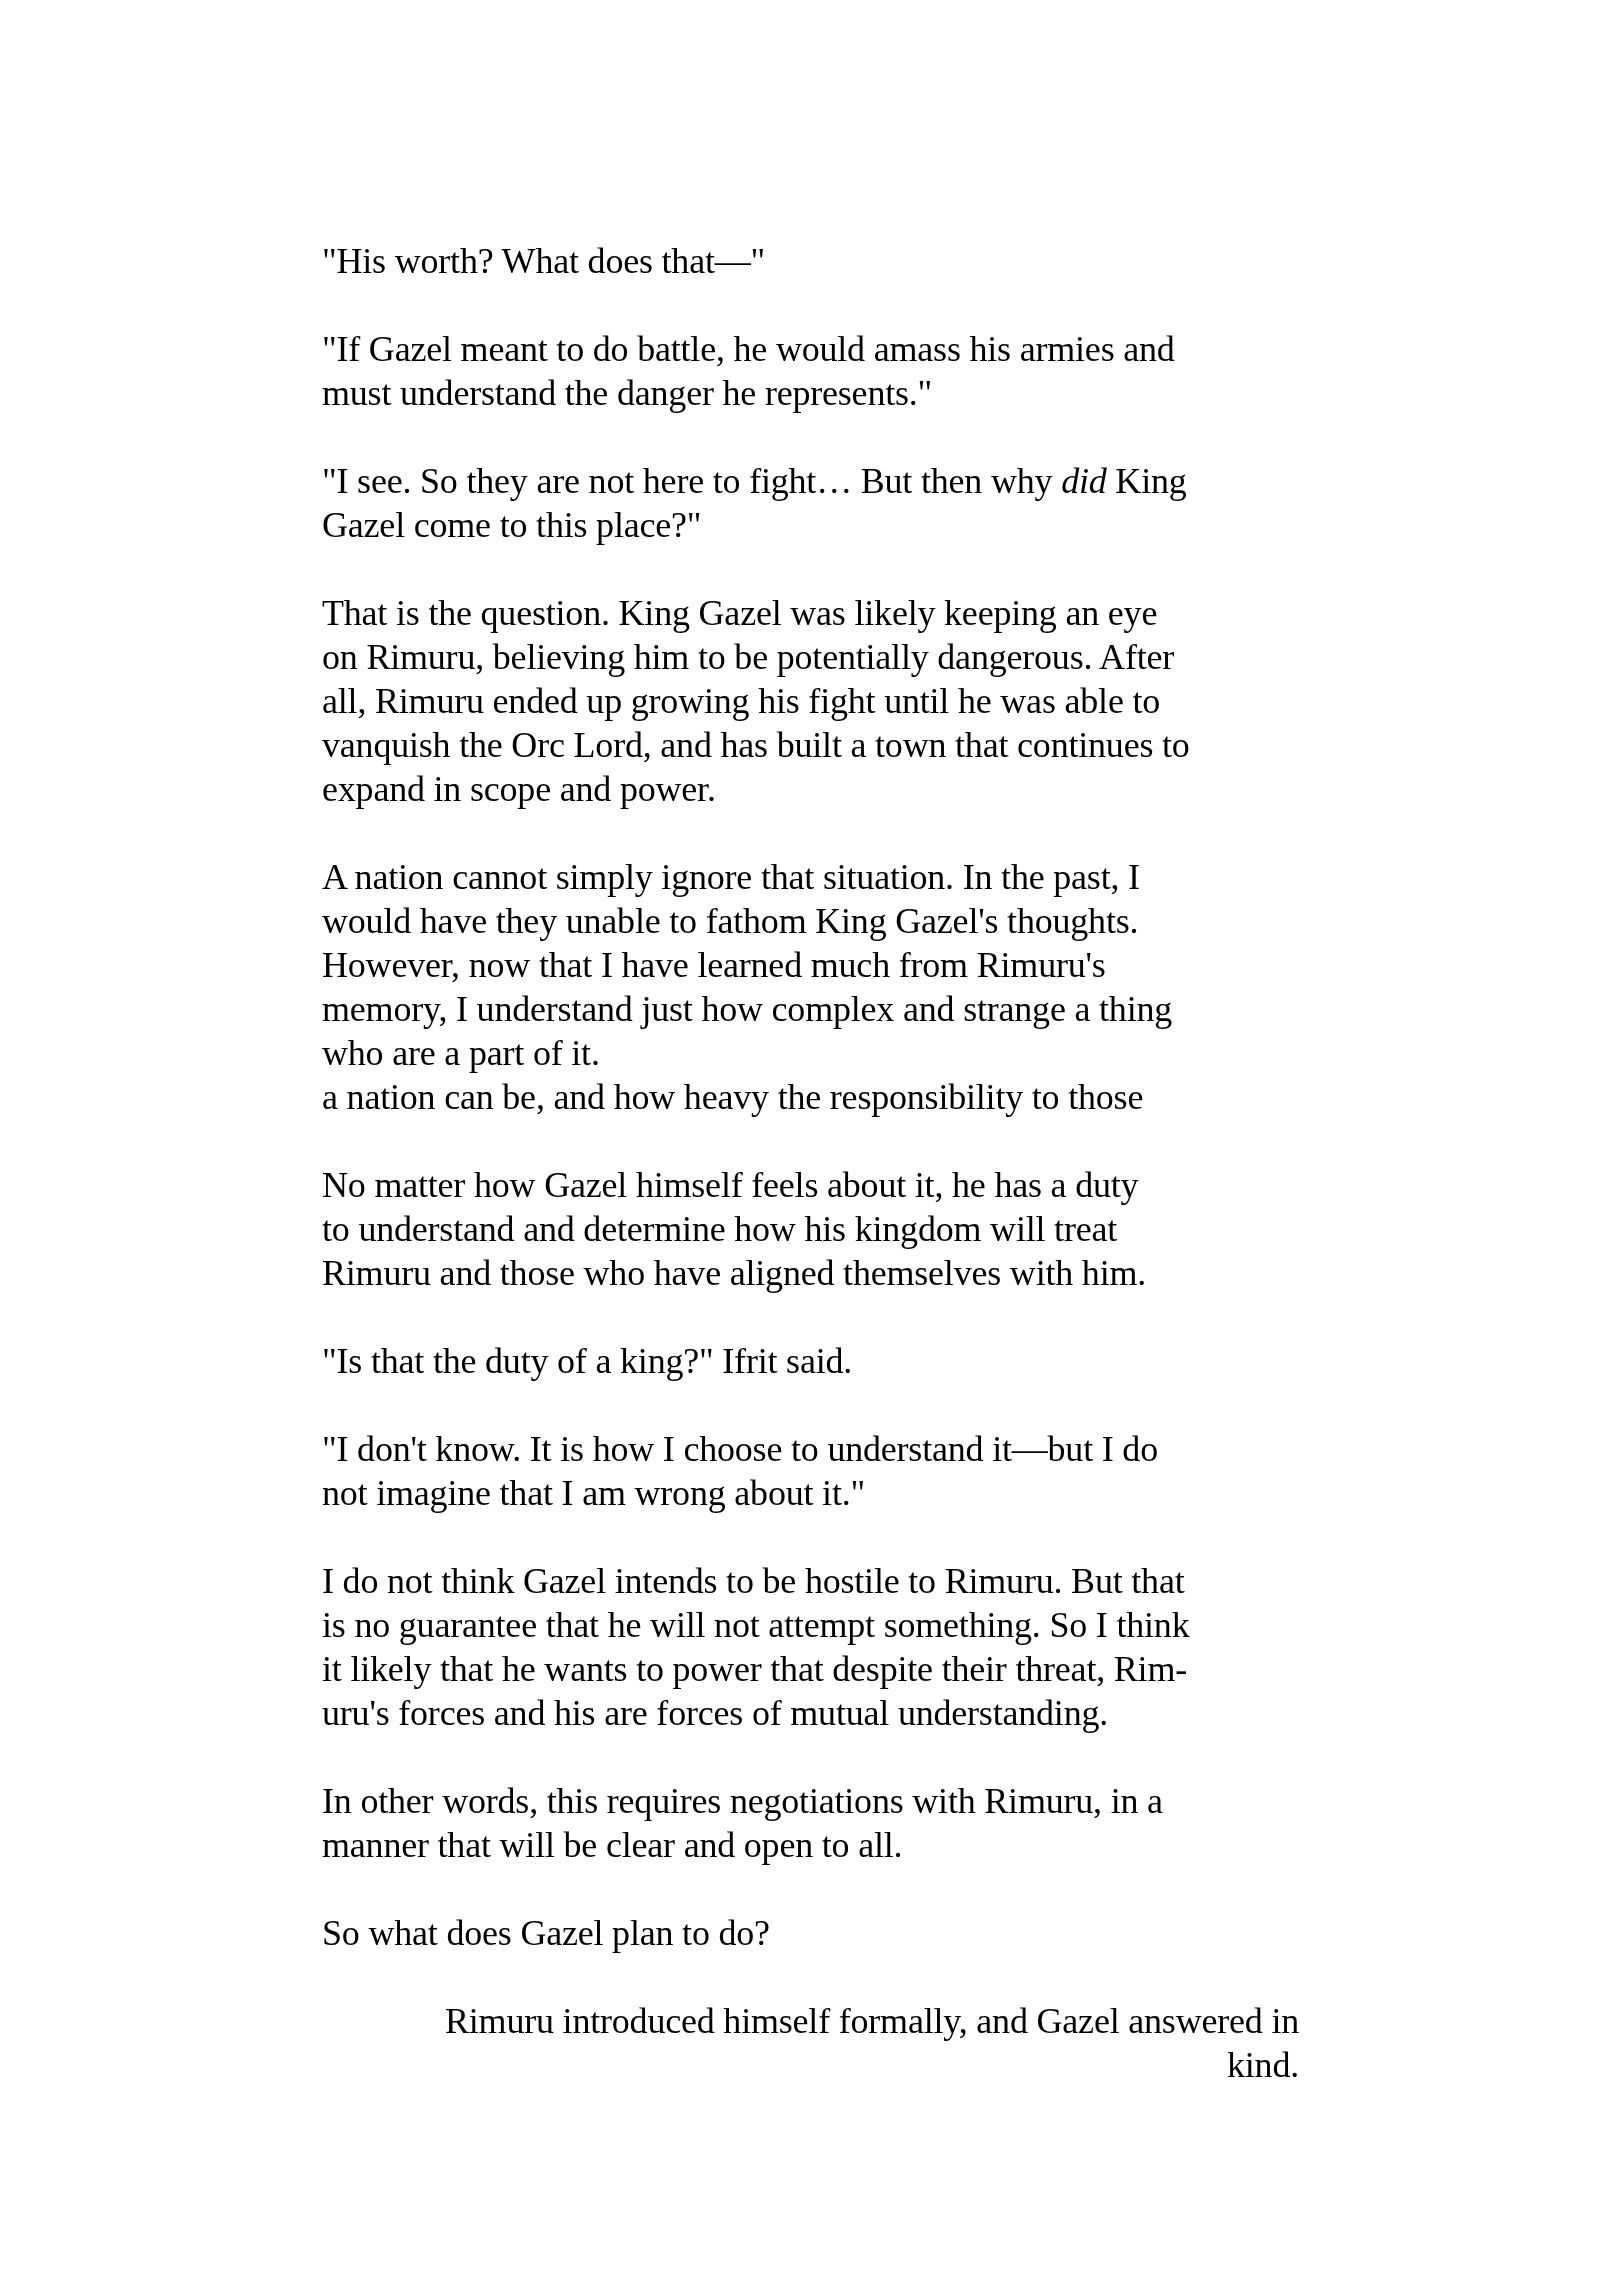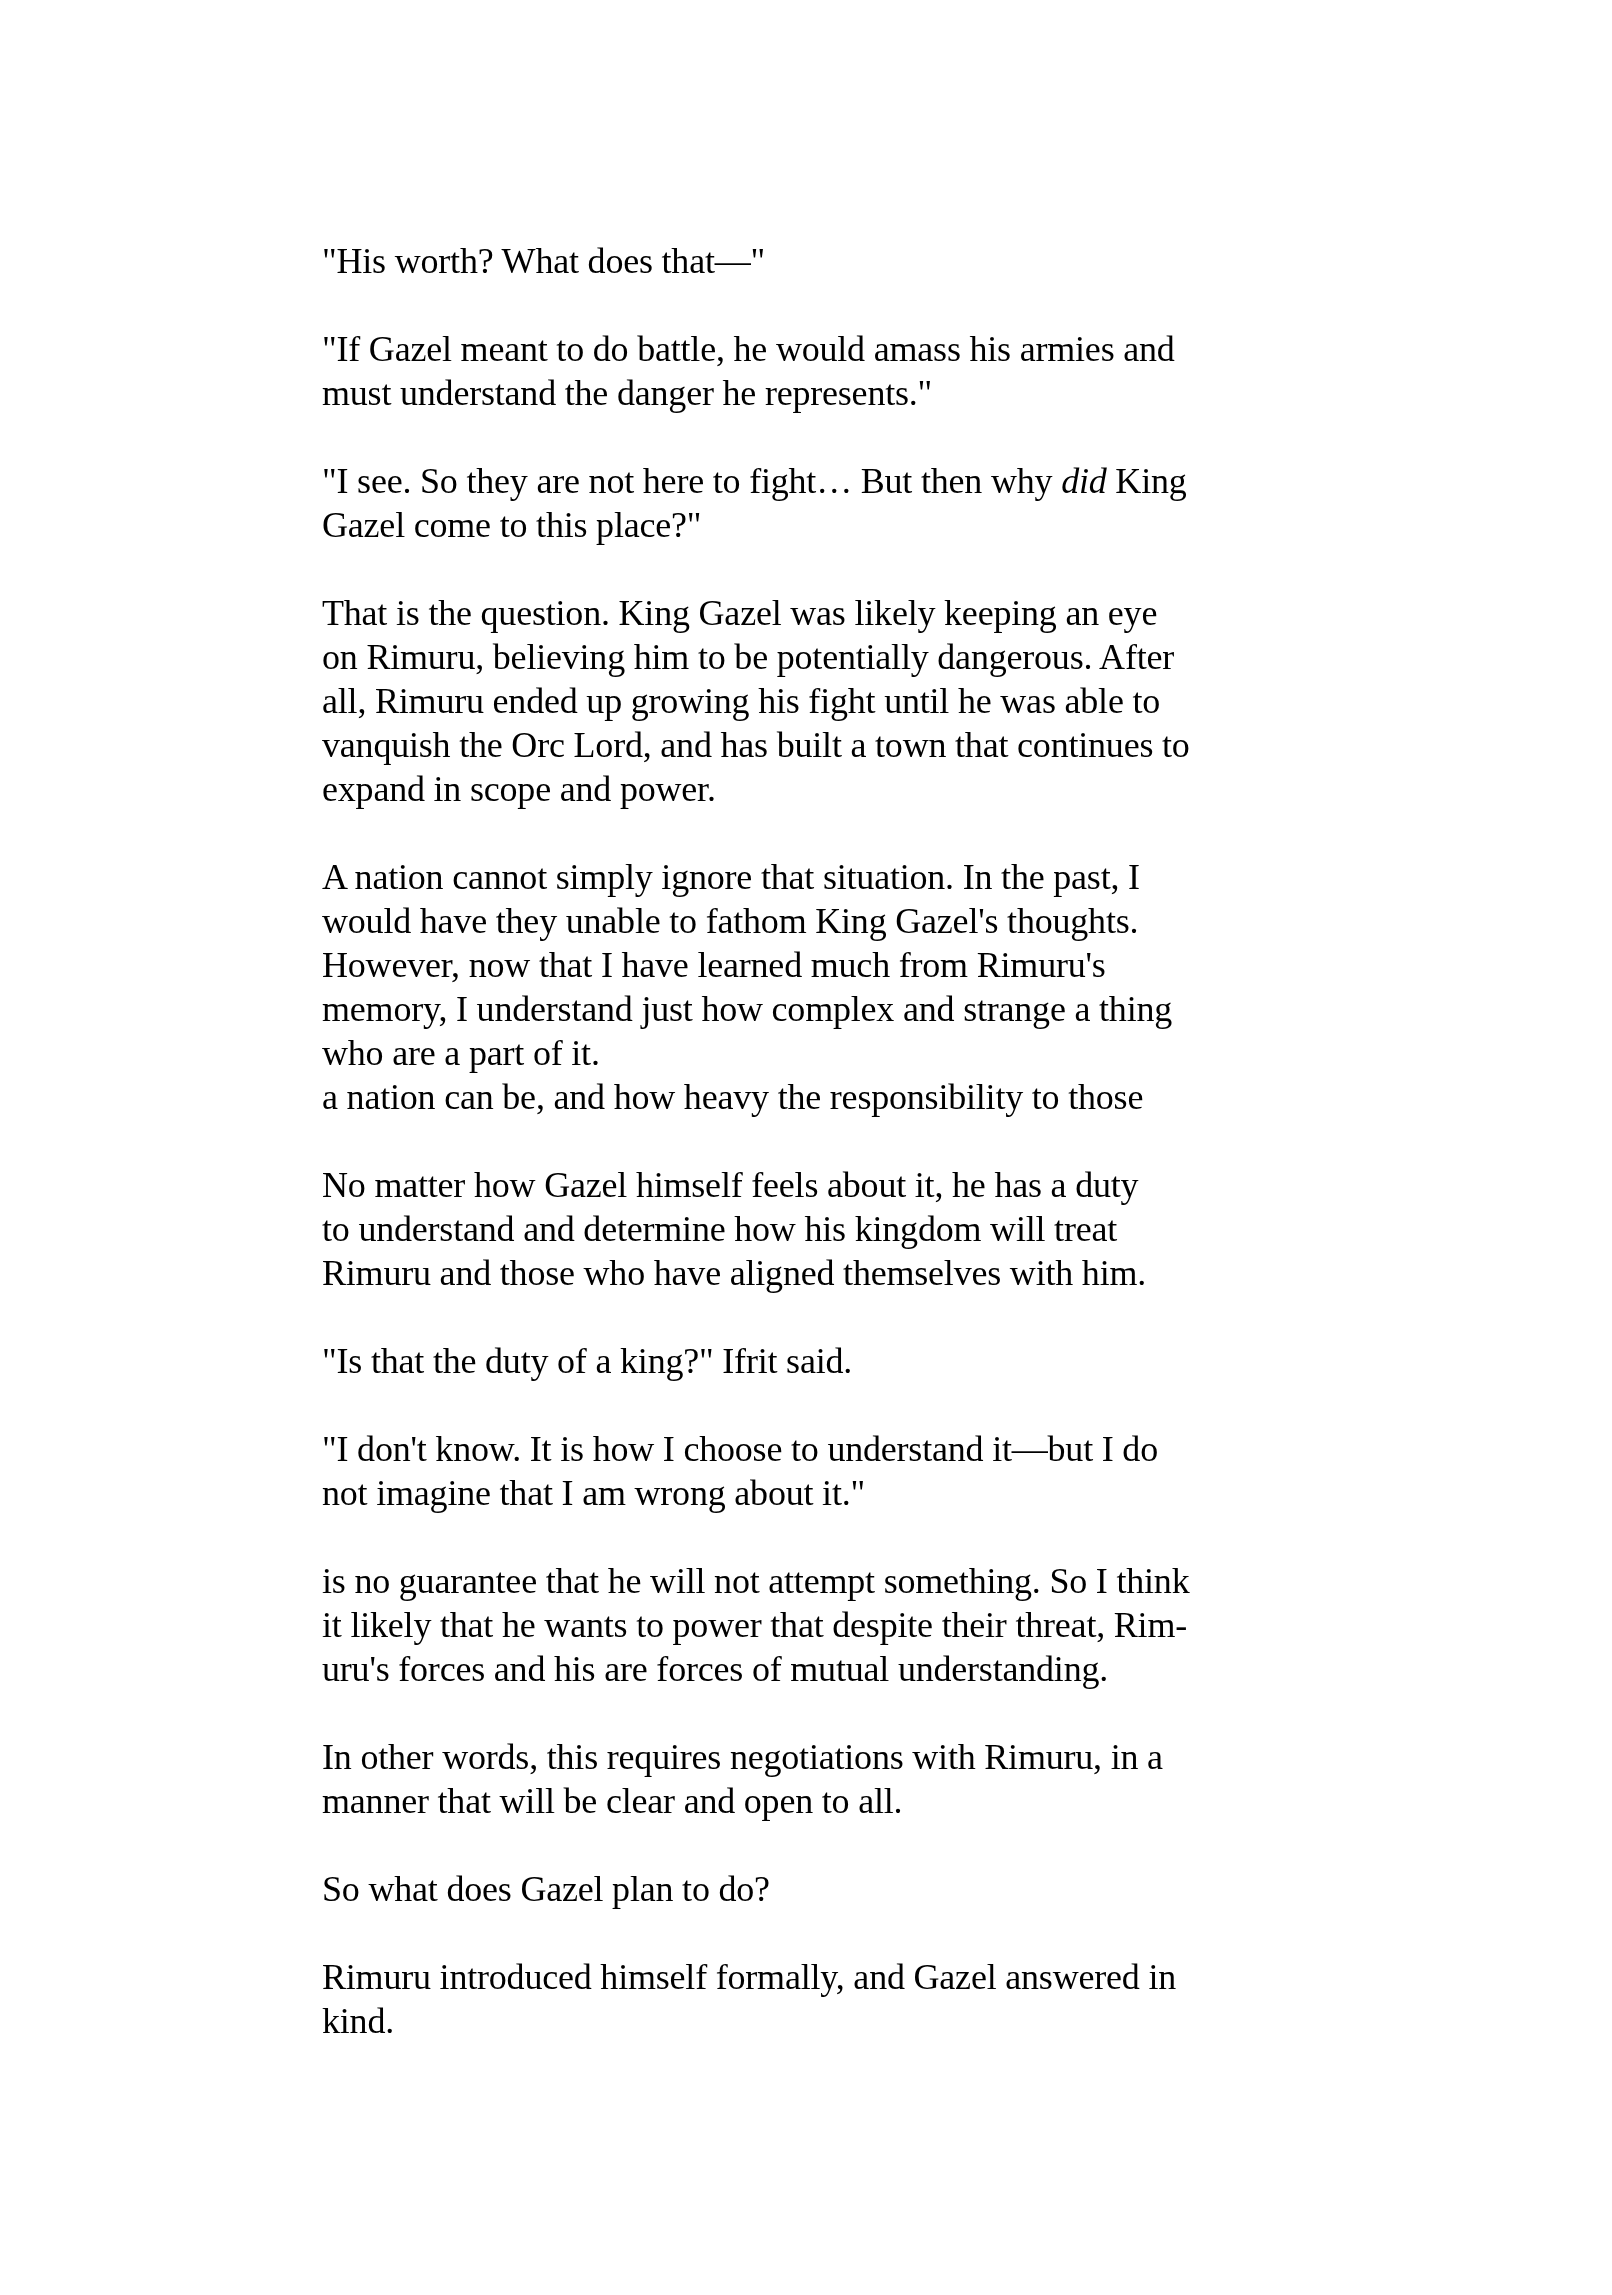--- a/index.html
+++ b/index.html
@@ -23,20 +23,21 @@
     font-size: 36px;
     line-height: 44px;
     letter-spacing: -0.2px;
     color: #000000;
   }
   .paragraph {
     margin: 0 0 44px 0;
   }
   .paragraph:last-child {
     margin-bottom: 12px;
+    text-align: right;
   }
   .line {
     white-space: pre;
   }
   em {
   }
 </style>
 </head>
 <body style="background: rgb(255, 255, 255);">
 
@@ -74,20 +75,21 @@
         <div class="line"><span>Rimuru and those who have aligned themselves with him.</span></div>
       </div>
       <div class="paragraph">
         <div class="line"><span>"Is that the duty of a king?" Ifrit said.</span></div>
       </div>
       <div class="paragraph">
         <div class="line"><span>"I don't know. It is how I choose to understand it—but I do</span></div>
         <div class="line"><span>not imagine that I am wrong about it."</span></div>
       </div>
       <div class="paragraph">
+        <div class="line"><span>I do not think Gazel intends to be hostile to Rimuru. But that</span></div>
         <div class="line"><span>is no guarantee that he will not attempt something. So I think</span></div>
         <div class="line"><span>it likely that he wants to power that despite their threat, Rim-</span></div>
         <div class="line"><span>uru's forces and his are forces of mutual understanding.</span></div>
       </div>
       <div class="paragraph">
         <div class="line"><span>In other words, this requires negotiations with Rimuru, in a</span></div>
         <div class="line"><span>manner that will be clear and open to all.</span></div>
       </div>
       <div class="paragraph">
         <div class="line"><span>So what does Gazel plan to do?</span></div>

